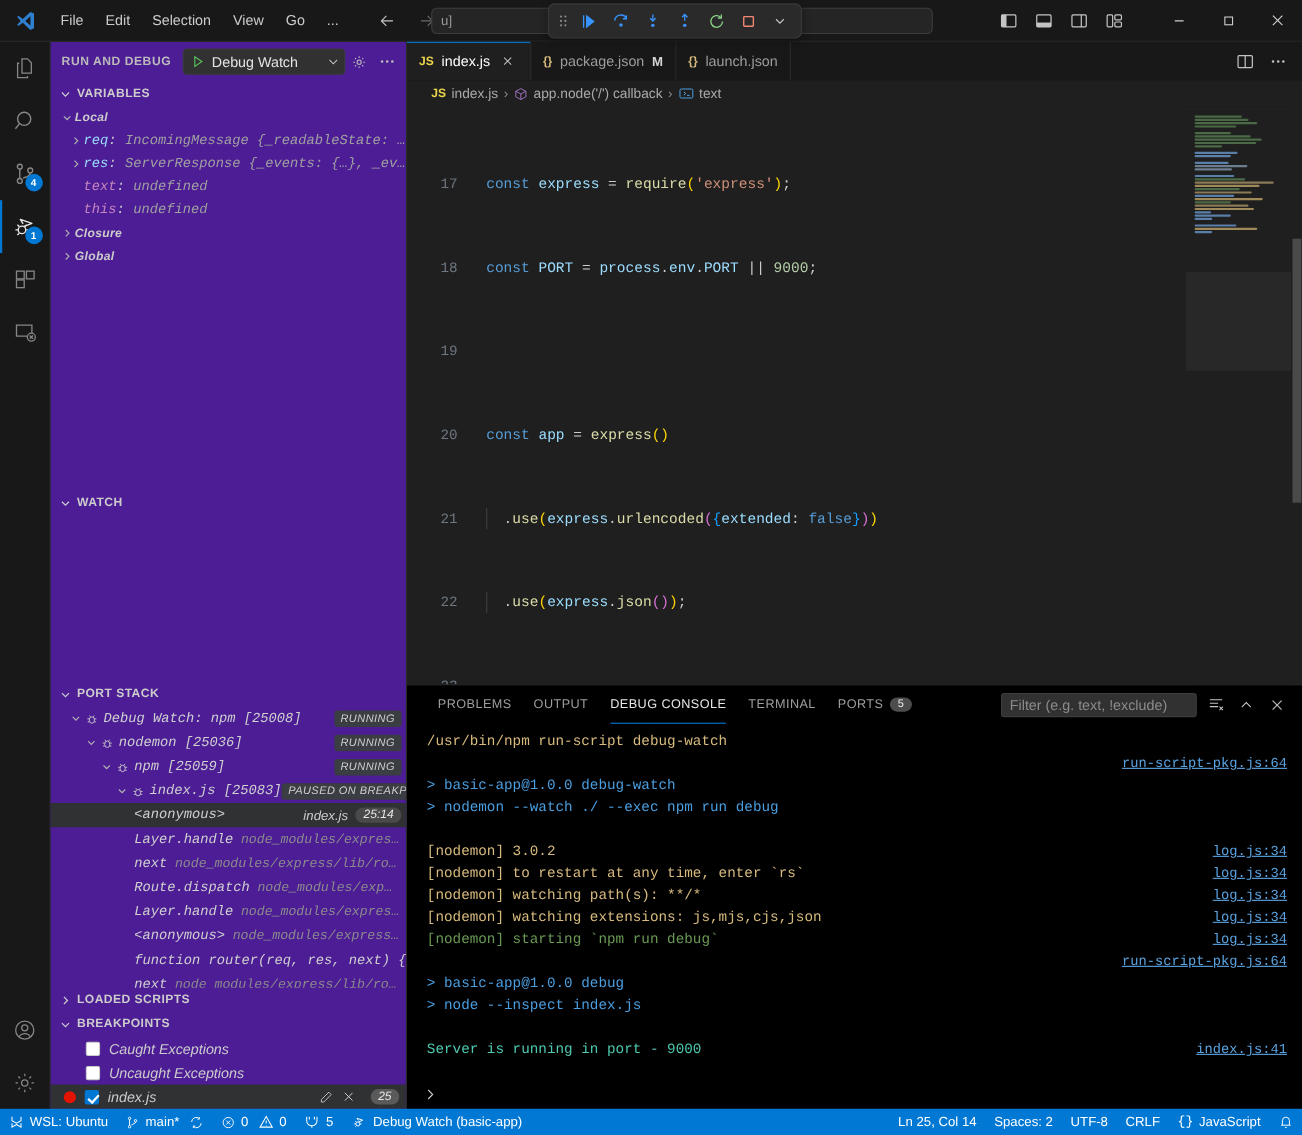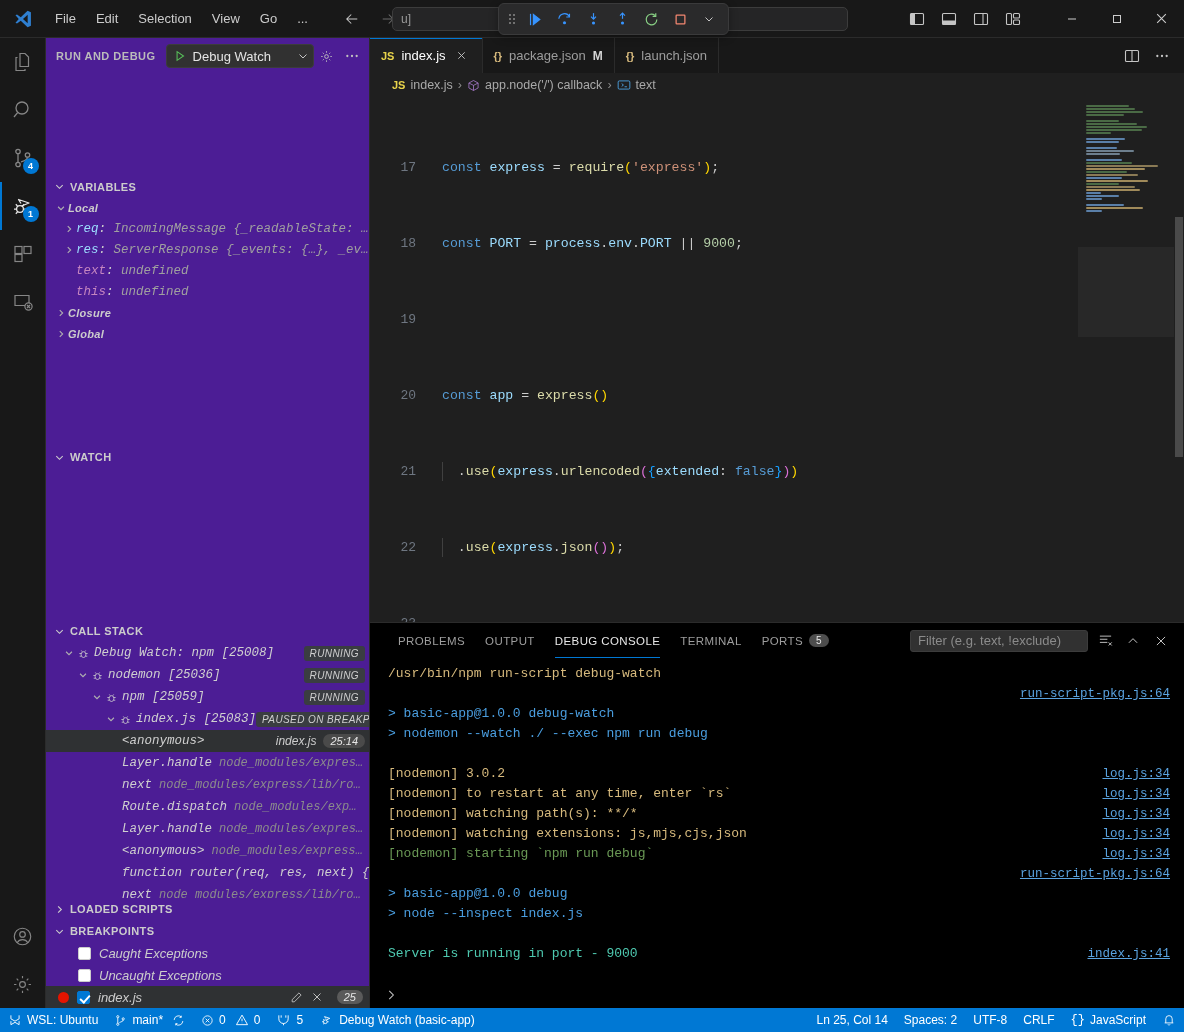--- a/index.html
+++ b/index.html
@@ -477,21 +477,21 @@
           <div class="ic-btn">
             <svg width="16" height="16" viewBox="0 0 24 24" fill="currentColor">
                 <circle cx="5" cy="12" r="1.7"></circle>
                 <circle cx="12" cy="12" r="1.7"></circle>
                 <circle cx="19" cy="12" r="1.7"></circle>
               </svg>
           </div>
         </div>
       </div>
 
-      <div class="section" style="height:372px;justify-content:center;">
+      <div class="section" style="height:372px;">
         <div class="sec-head">
           <span class="chev">
             <svg width="11" height="11" viewBox="0 0 24 24" fill="none" stroke="currentColor" stroke-width="2.4">
                 <path d="M5 9l7 7 7-7"></path>
               </svg>
           </span>
           <span>VARIABLES</span>
         </div>
         <div class="sec-body">
           <div class="vrow" style="padding-left:8px">
@@ -568,21 +568,21 @@
         <div class="sec-body"></div>
       </div>
 
       <div class="section" style="height:278px;">
         <div class="sec-head">
           <span class="chev">
             <svg width="11" height="11" viewBox="0 0 24 24" fill="none" stroke="currentColor" stroke-width="2.4">
                 <path d="M5 9l7 7 7-7"></path>
               </svg>
           </span>
-          <span>CALL STACK</span>
+          <span>PORT STACK</span>
         </div>
         <div class="sec-body">
 
           <div class="csrow" style="padding-left:16px">
             <span class="twisty">
                 <svg width="10" height="10" viewBox="0 0 24 24" fill="none" stroke="currentColor" stroke-width="2.6">
                   <path d="M5 9l7 7 7-7"></path>
                 </svg>
               </span>
             <span style="margin:0 4px 0 1px">

